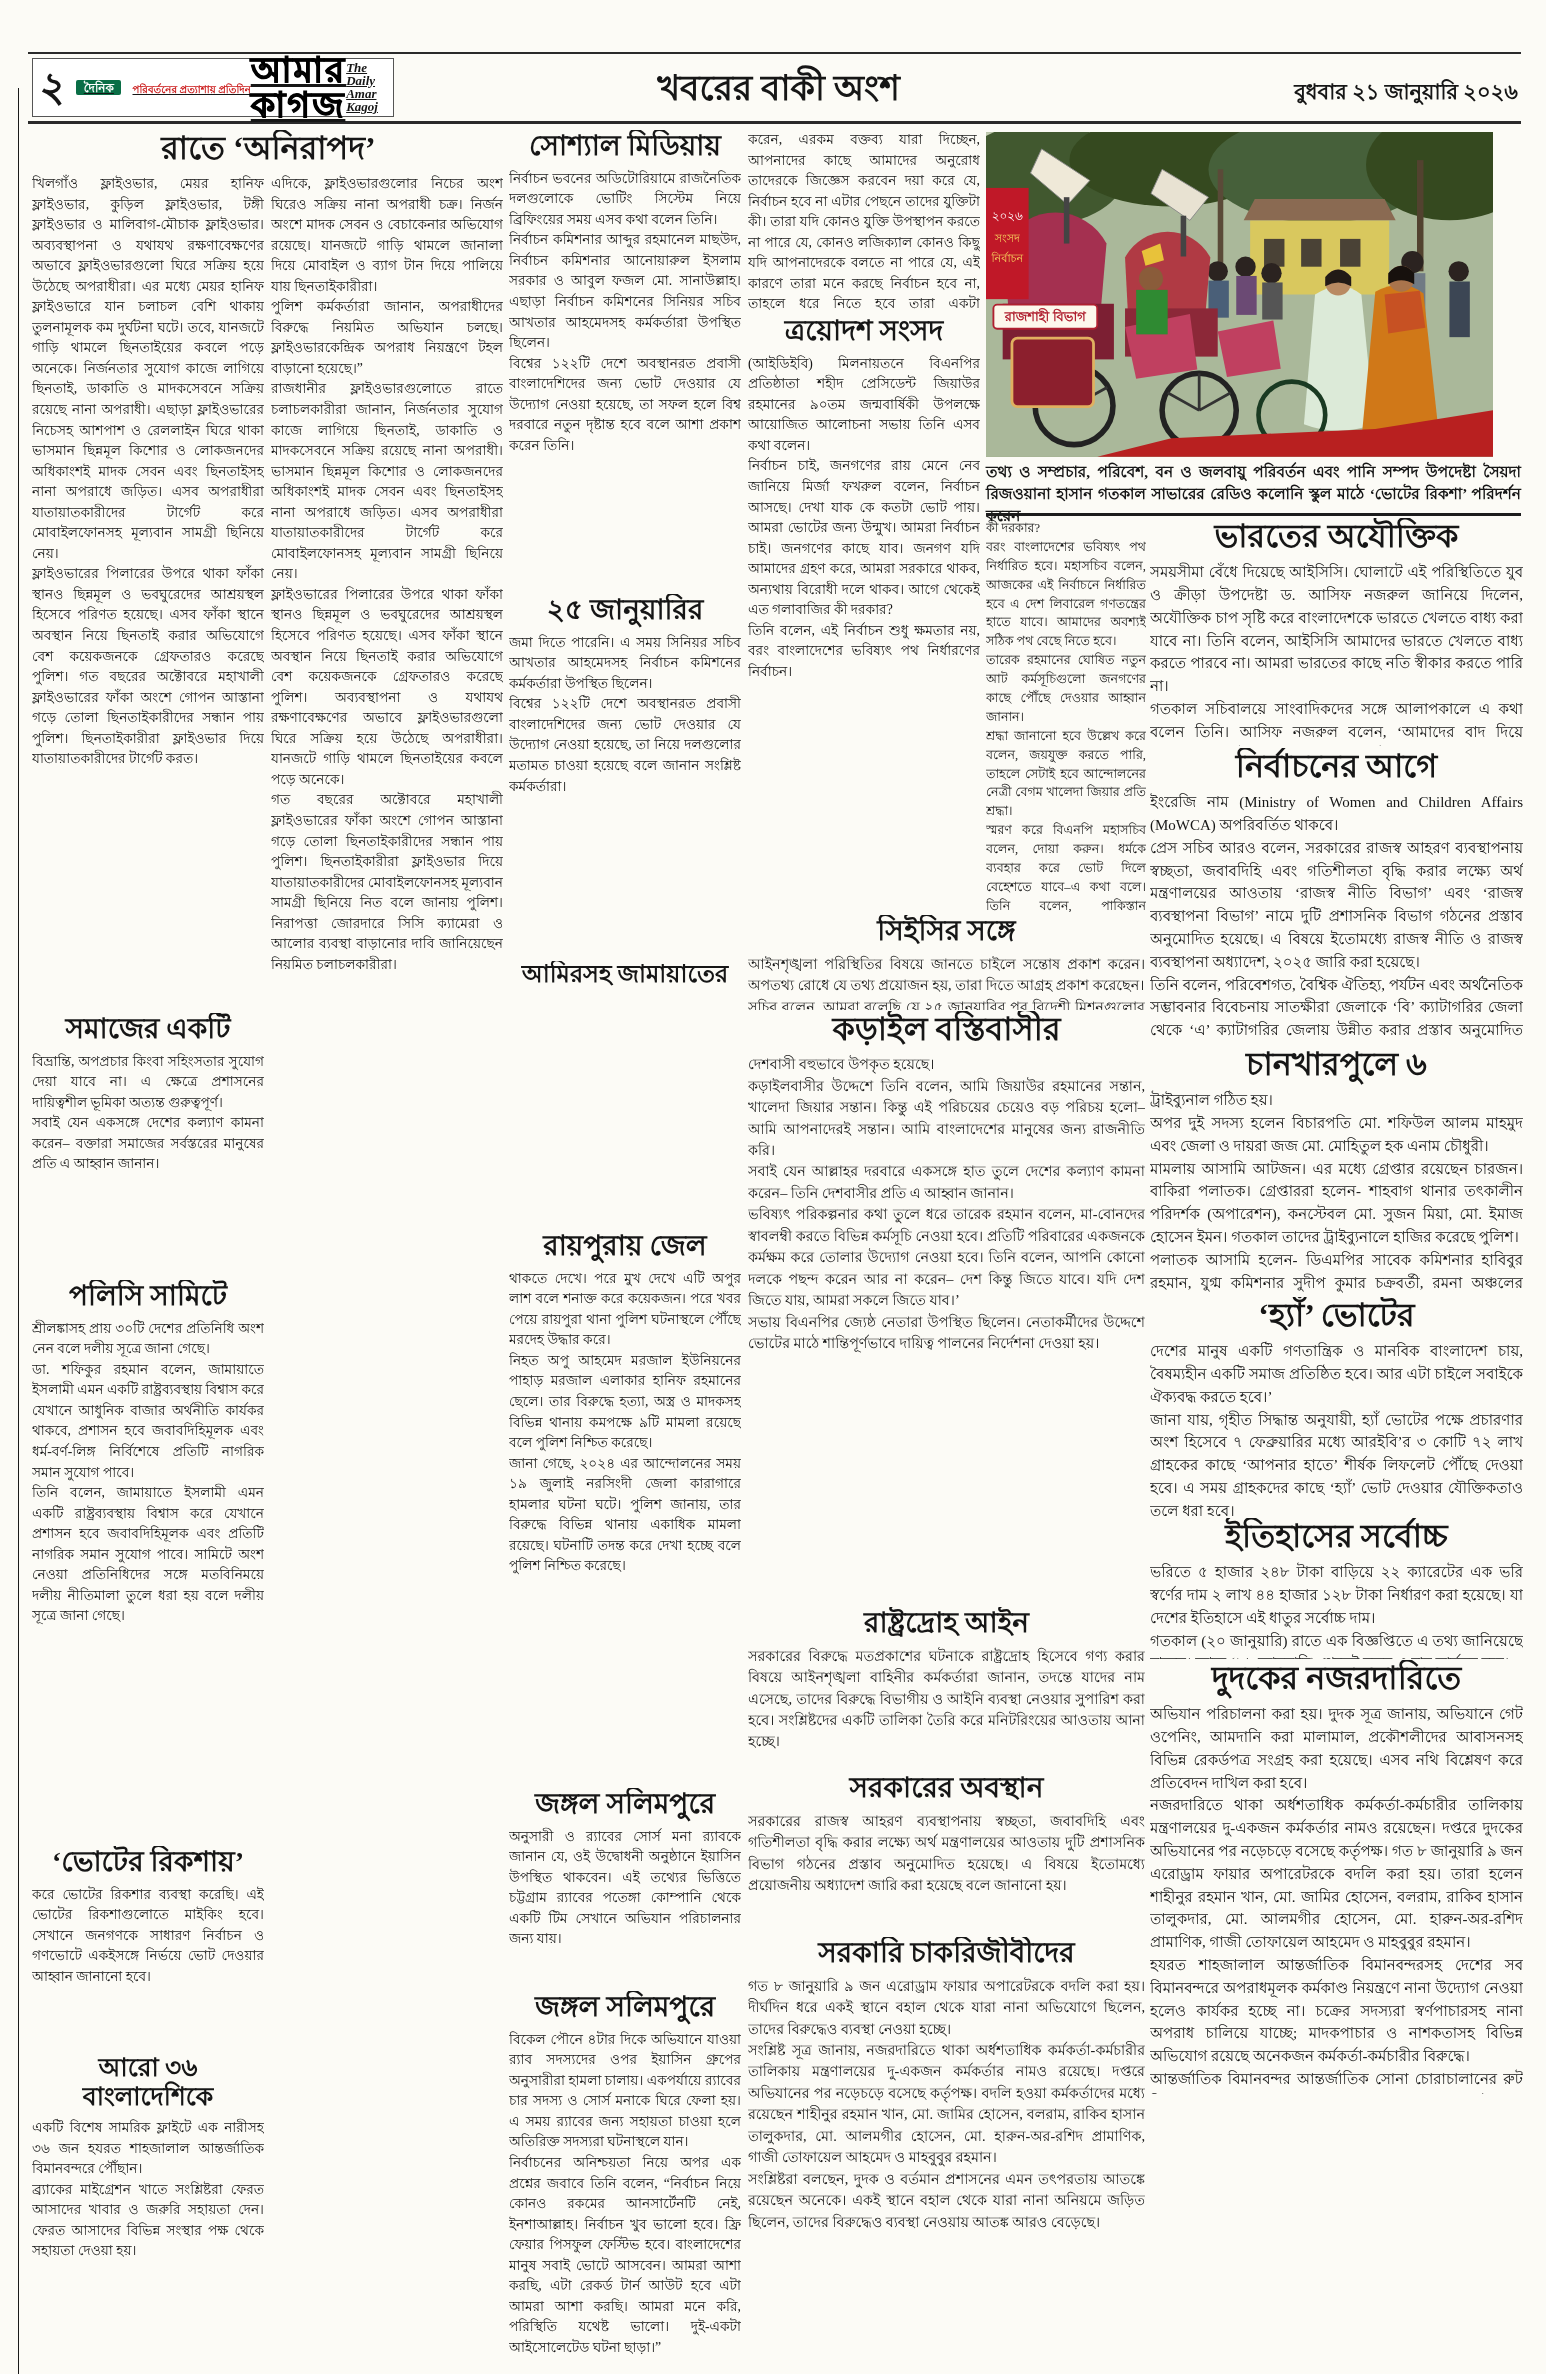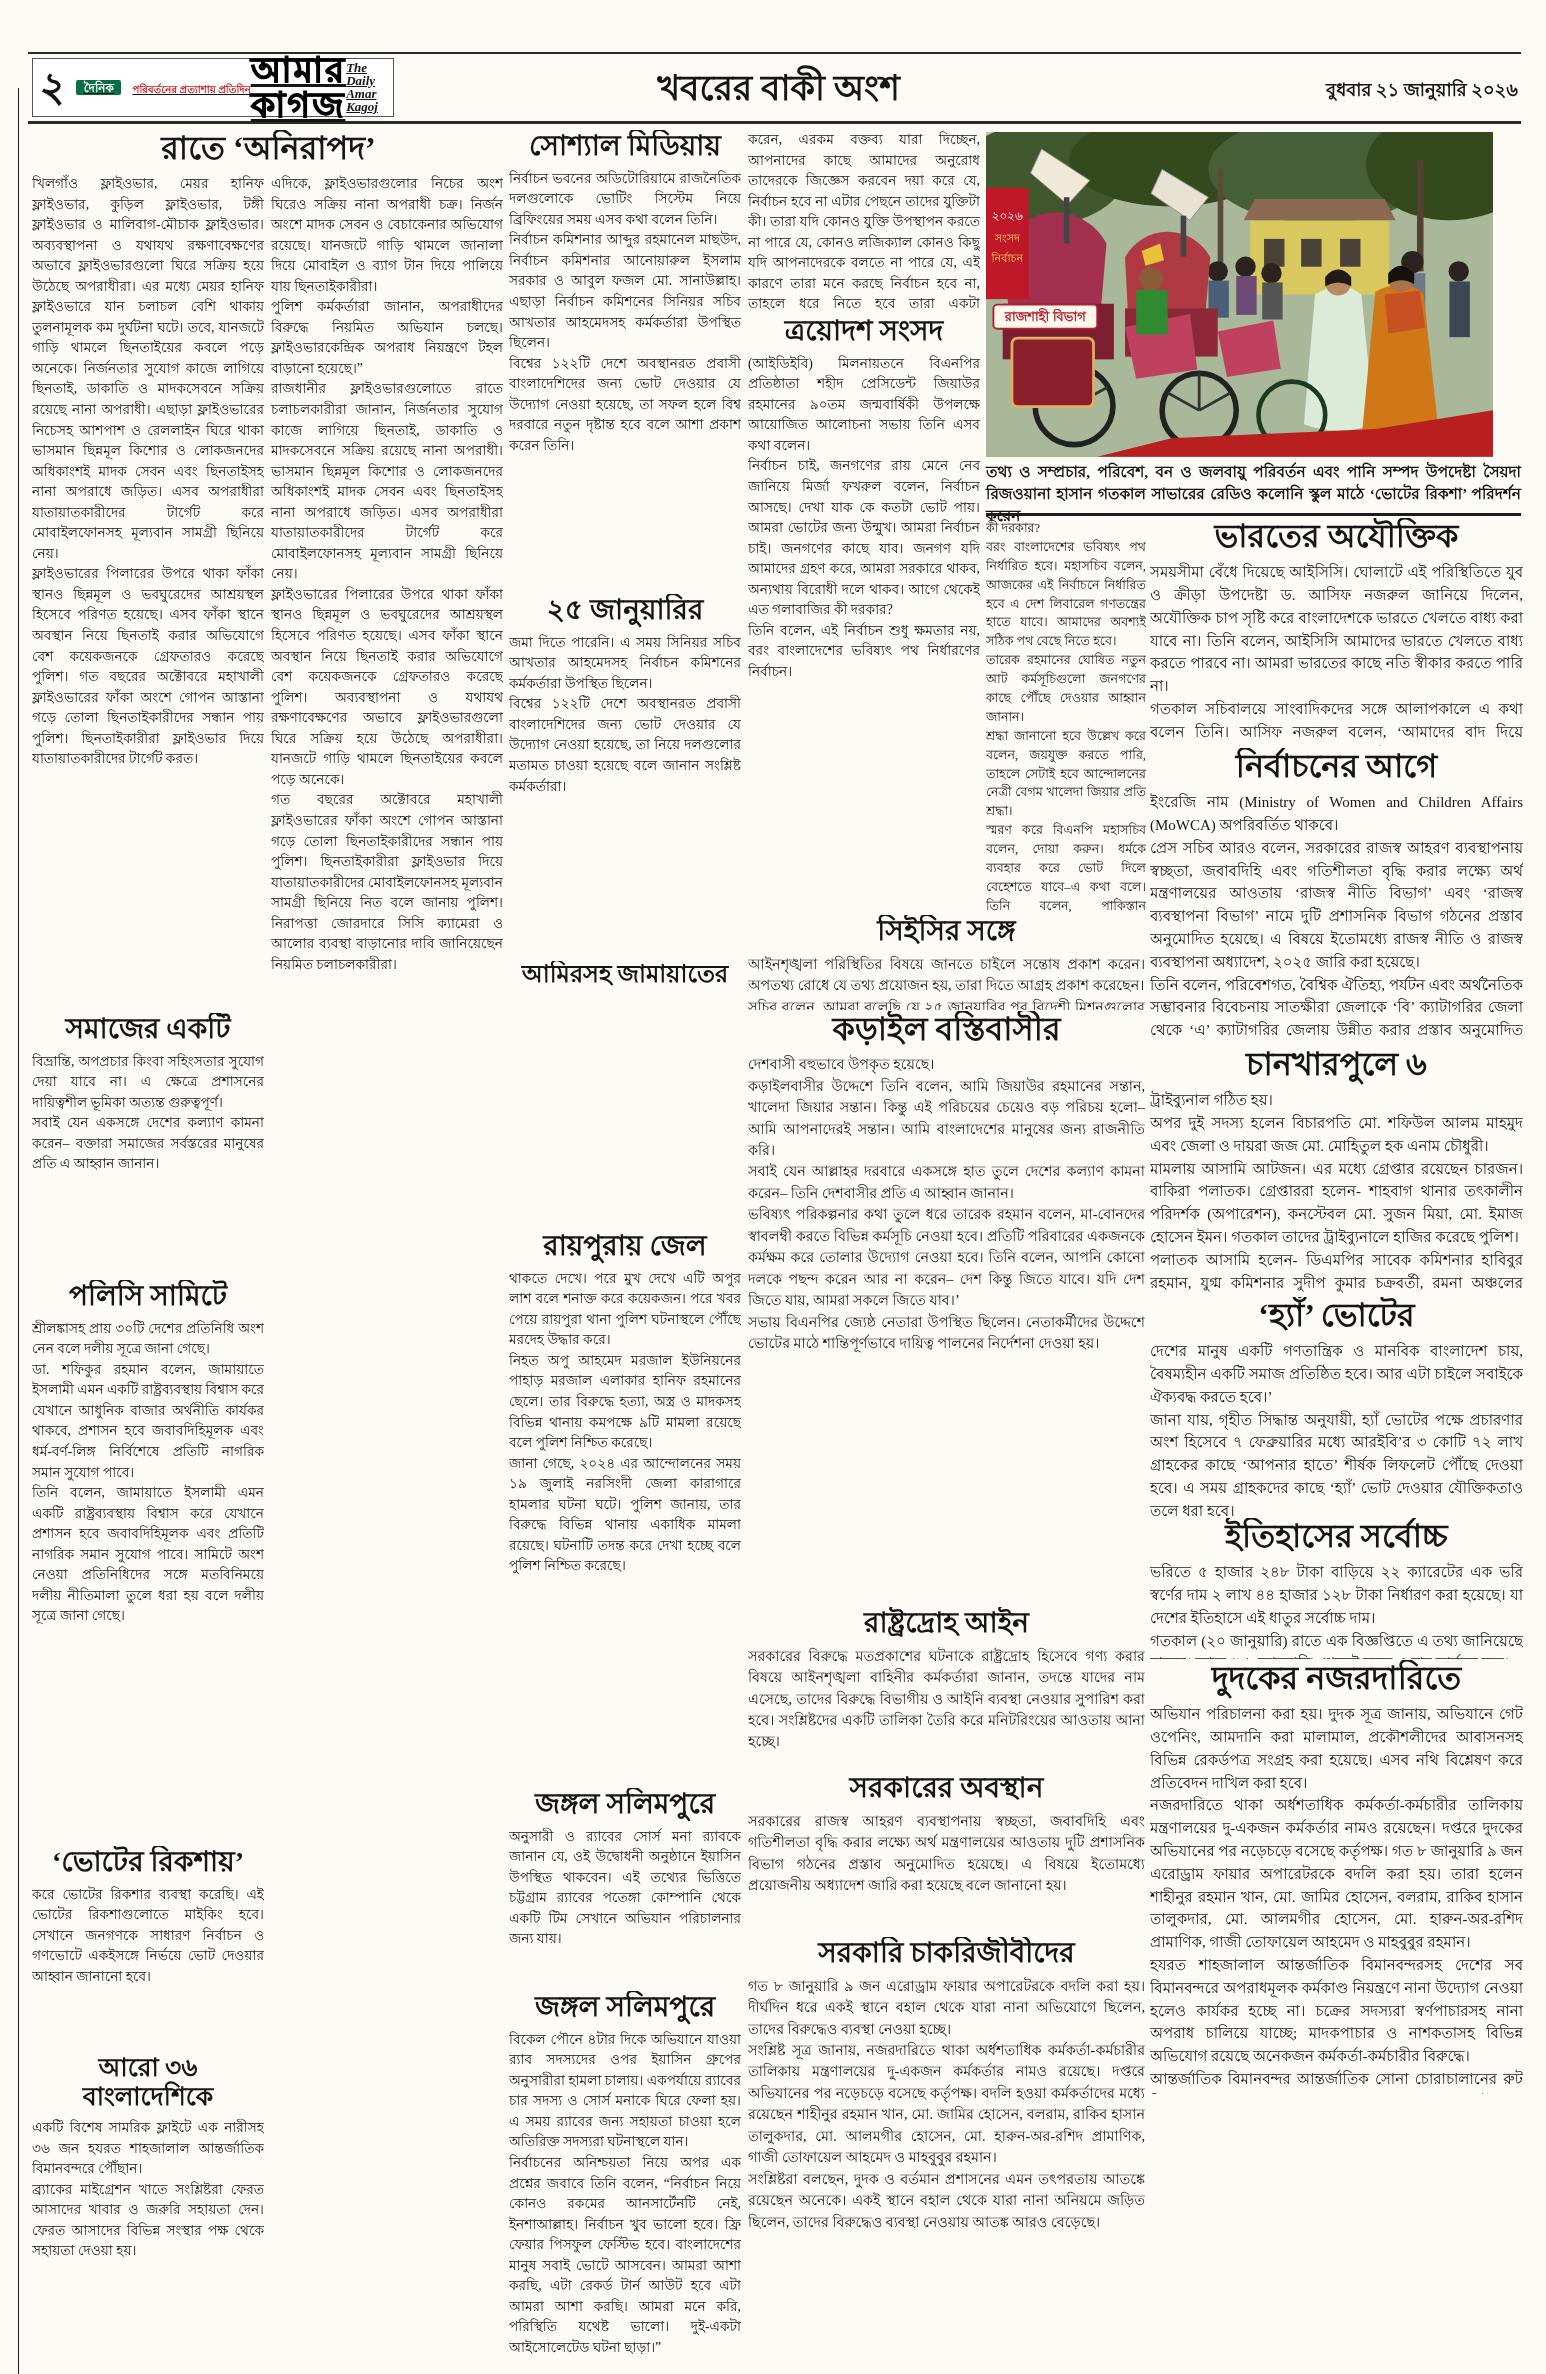--- a/index.html
+++ b/index.html
@@ -14,21 +14,21 @@
   .logo-stack{display:flex;flex-direction:row;align-items:center;line-height:1;text-decoration:underline;}
   .logo-toprow{display:flex;align-items:flex-end;gap:5.6px;width:100%;}
   .dainik{background:#0a6e46;color:#fff;font-size:12px;font-weight:700;padding:1.9px 7.4px;border-radius:1.9px;}
   .zigzag{flex:1;height:10.2px;background:
      repeating-linear-gradient(135deg,#0a6e46 0 3.7px,#ffffff 3.7px 7.4px);border-bottom:1.9px solid #0a6e46;}
   .tagline{color:#cc1f1f;font-size:10.2px;font-weight:700;white-space:nowrap;}
   .brand-bn{font-size:35px;font-weight:900;letter-spacing:1.9px;-webkit-text-stroke:0.9px #000;}
   .brand-en{font-size:13px;font-style:italic;font-weight:700;margin-top:-1.9px;}
   .section-title{position:absolute;left:519px;top:61px;width:519px;text-align:center;
         font-size:35px;font-weight:700;}
-  .page-date{position:absolute;right:28px;top:76px;width:278px;text-align:right;font-size:18px;font-weight:600;}
+  .page-date{position:absolute;right:28px;top:76px;width:278px;text-align:right;font-size:21px;font-weight:600;}
   
   .art{position:absolute;overflow:hidden;}
   .hl{margin:0 0 6.5px 0;text-align:center;font-weight:700;font-size:28px;line-height:1.15;}
   .hl-lg{font-size:32px;}
   .bd{font-size:13.7px;line-height:1.5;text-align:justify;white-space:pre-line;}
   .bd-lg{font-size:15px;line-height:1.52;}
   .bd-md{font-size:14.3px;line-height:1.5;}
   .bd-sm{font-size:12.6px;line-height:1.5;}
   
   .photo{position:absolute;left:986px;top:132px;width:507px;height:325px;background:#9fae8d;}

